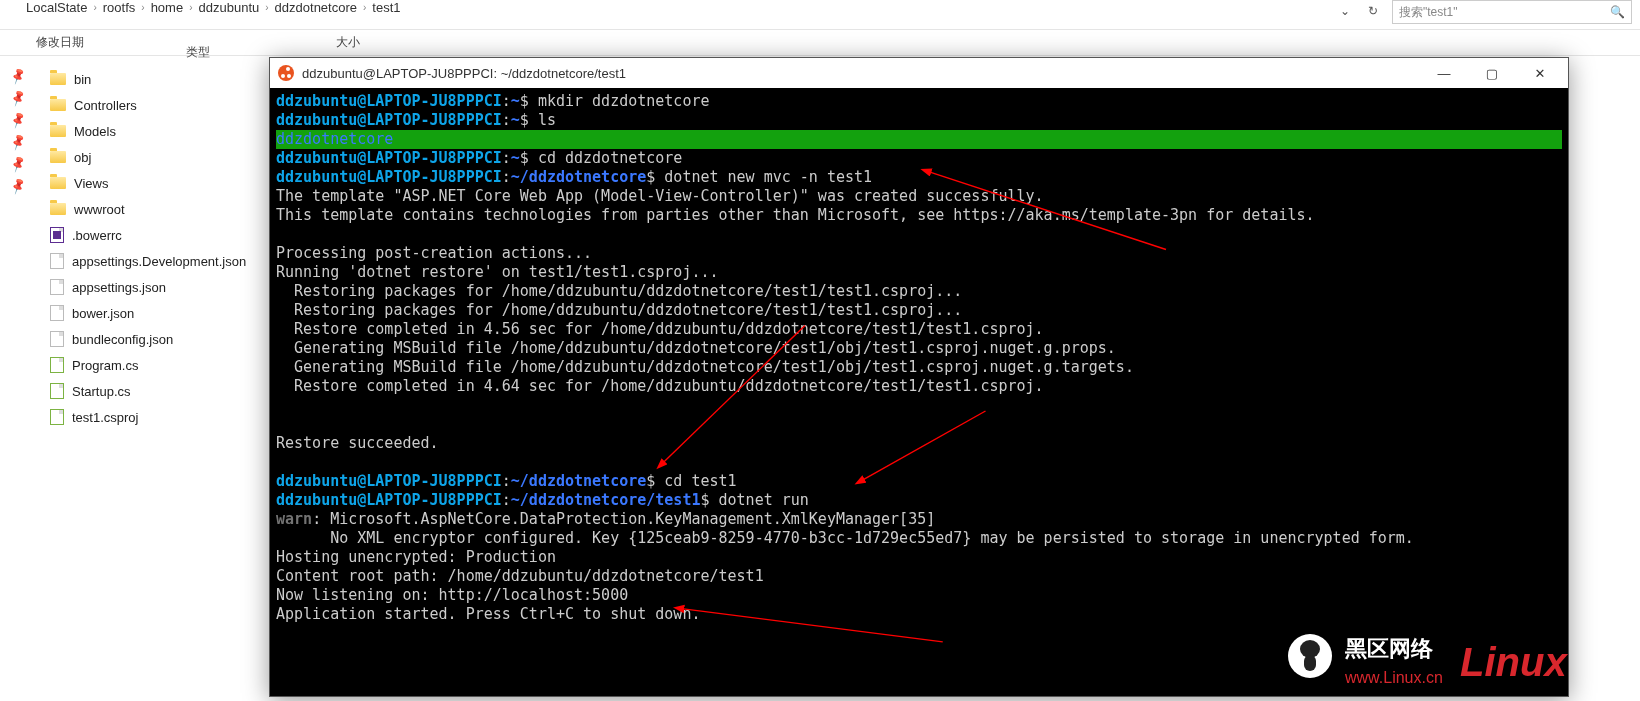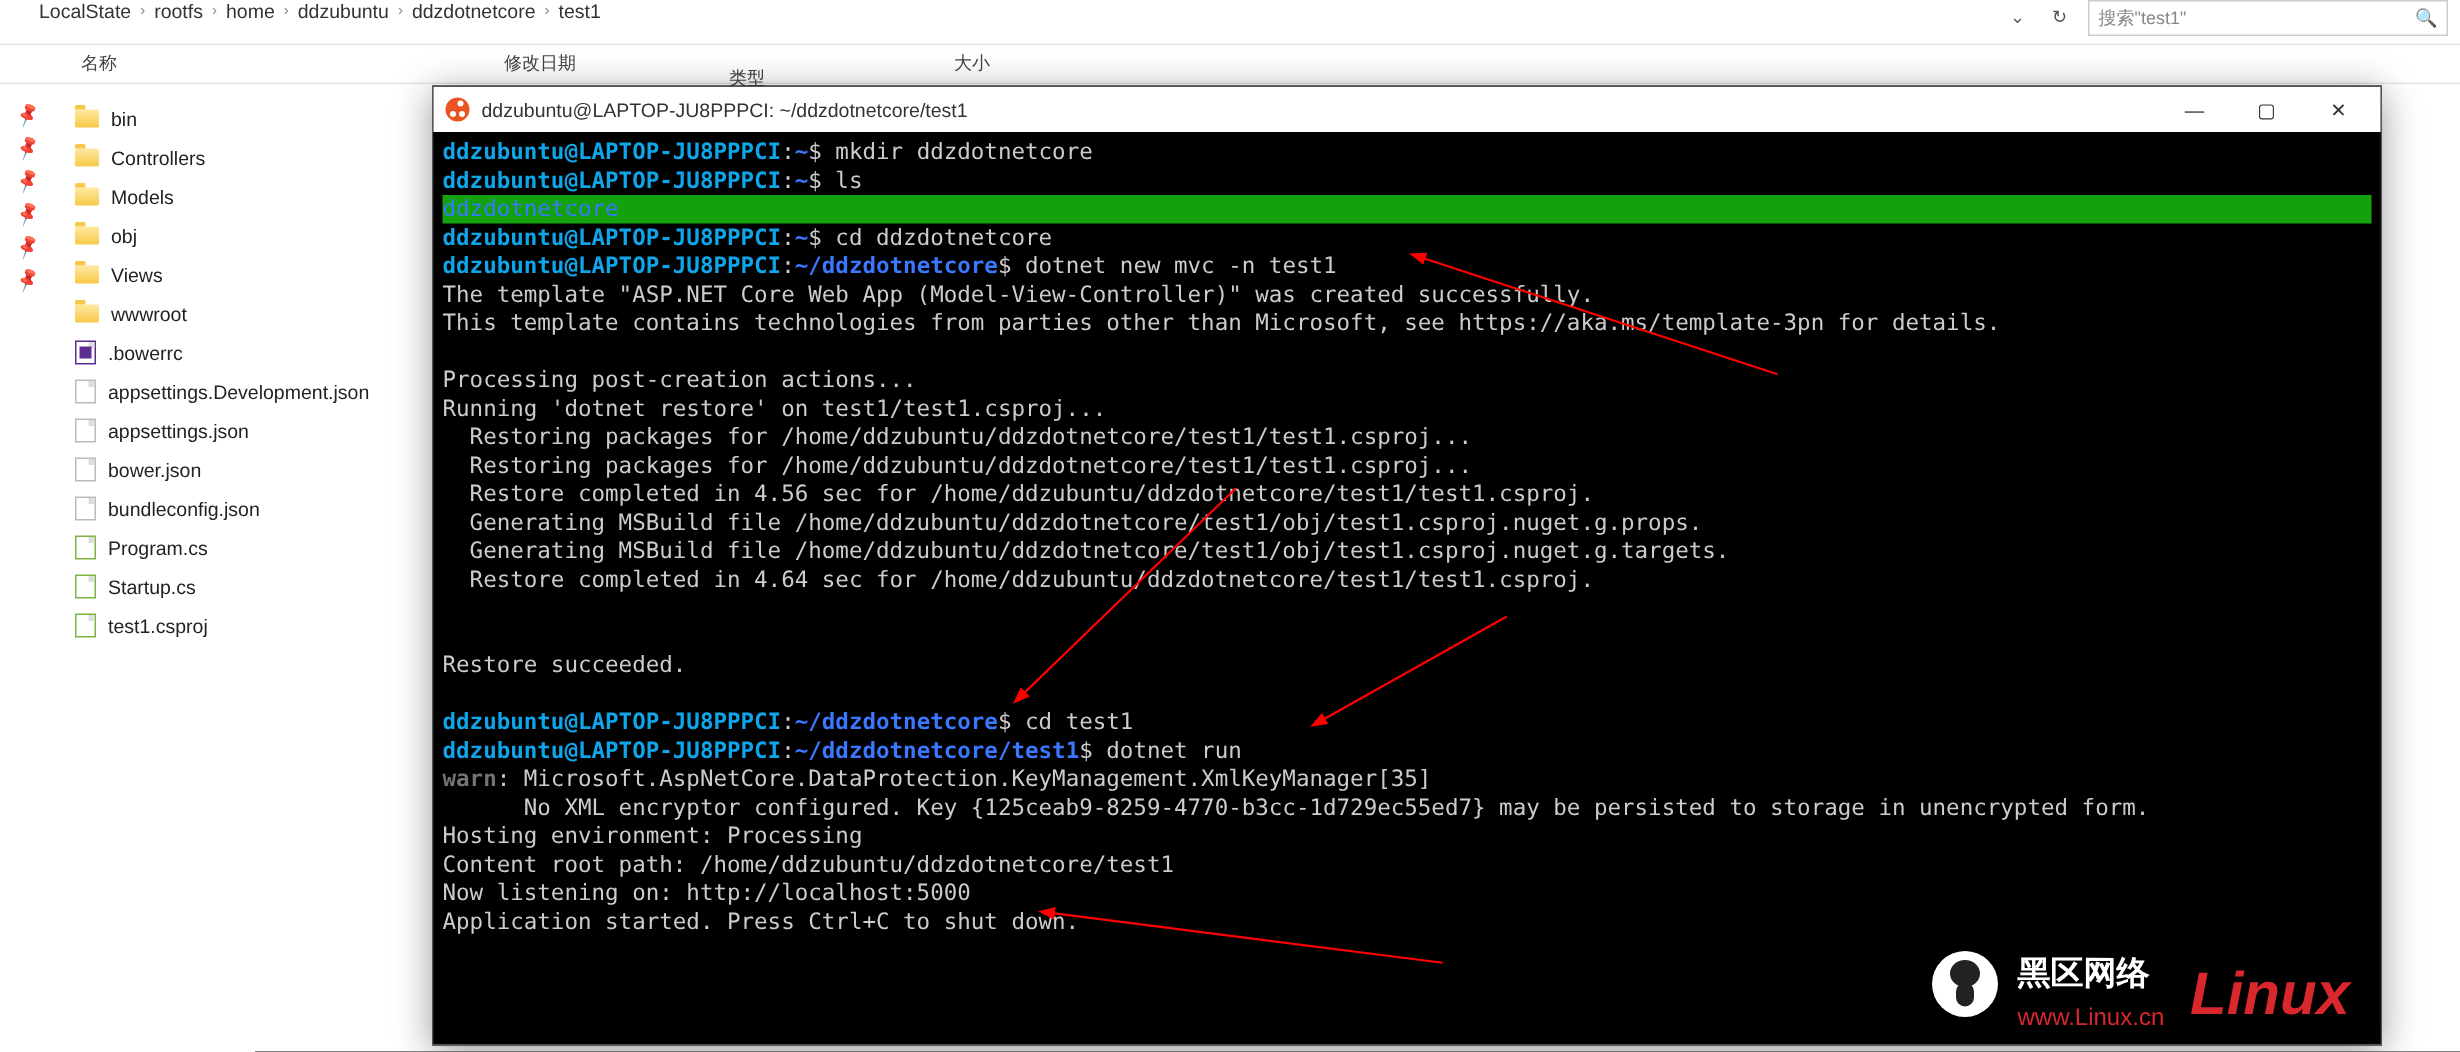--- a/index.html
+++ b/index.html
@@ -130,21 +130,21 @@
   .file-icon.vs::after{
     content:"";
     position:absolute; left:2px; top:3px;
     width:8px;height:8px;
     background:#5c2d91;
   }
   
   .terminal-window {
     position: absolute;
     top: 57px;
-    left: 288px;
+    left: 269px;
     width: 1300px;
     height: 640px;
     background: #000;
     box-shadow: 0 4px 24px rgba(0,0,0,0.4);
     border: 1px solid #555;
     display: flex;
     flex-direction: column;
     font-family: "Consolas","SimSun","NSimSun",monospace;
     font-size: 15px;
   }
@@ -231,21 +231,20 @@
     <div class="bc-btn">↻</div>
   </div>
   <div class="search-box">
     <span>搜索"test1"</span>
     <span style="color:#3b78d8">🔍</span>
   </div>
 </div>
 
 <div class="col-headers">
   <div class="col-pin"></div>
-  <div class="col-name">名称</div>
   <div class="col-mod">修改日期</div>
   <div class="col-type">类型</div>
   <div class="col-size">大小</div>
 </div>
 
 <div class="explorer-body">
   <div class="pin-col" id="pin-col">
       <span class="pin">📌</span>
       <span class="pin">📌</span>
       <span class="pin">📌</span>
@@ -339,21 +338,21 @@
 <span class="w">  Generating MSBuild file /home/ddzubuntu/ddzdotnetcore/test1/obj/test1.csproj.nuget.g.targets.</span>
 <span class="w">  Restore completed in 4.64 sec for /home/ddzubuntu/ddzdotnetcore/test1/test1.csproj.</span>
 
 
 <span class="w">Restore succeeded.</span>
 
 <span class="g">ddzubuntu@LAPTOP-JU8PPPCI</span><span class="w">:</span><span class="bl">~/ddzdotnetcore</span><span class="w">$ </span><span class="w">cd test1</span>
 <span class="g">ddzubuntu@LAPTOP-JU8PPPCI</span><span class="w">:</span><span class="bl">~/ddzdotnetcore/test1</span><span class="w">$ </span><span class="w">dotnet run</span>
 <span class="yl">warn</span><span class="w">: Microsoft.AspNetCore.DataProtection.KeyManagement.XmlKeyManager[35]</span>
 <span class="w">      No XML encryptor configured. Key {125ceab9-8259-4770-b3cc-1d729ec55ed7} may be persisted to storage in unencrypted form.</span>
-<span class="w">Hosting environment: Processing</span>
+<span class="w">Hosting unencrypted: Production</span>
 <span class="w">Content root path: /home/ddzubuntu/ddzdotnetcore/test1</span>
 <span class="w">Now listening on: http://localhost:5000</span>
 <span class="w">Application started. Press Ctrl+C to shut down.</span>
 <svg class="arrows" viewBox="0 0 1300 640">
   <defs>
     <marker id="ah" markerWidth="10" markerHeight="10" refX="2" refY="3" orient="auto">
       <path d="M0,0 L0,6 L8,3 z" fill="#ff0000"></path>
     </marker>
   </defs>
   <line x1="910" y1="170" x2="660" y2="88" stroke="#ff0000" stroke-width="1.5" marker-end="url(#ah)"></line>

